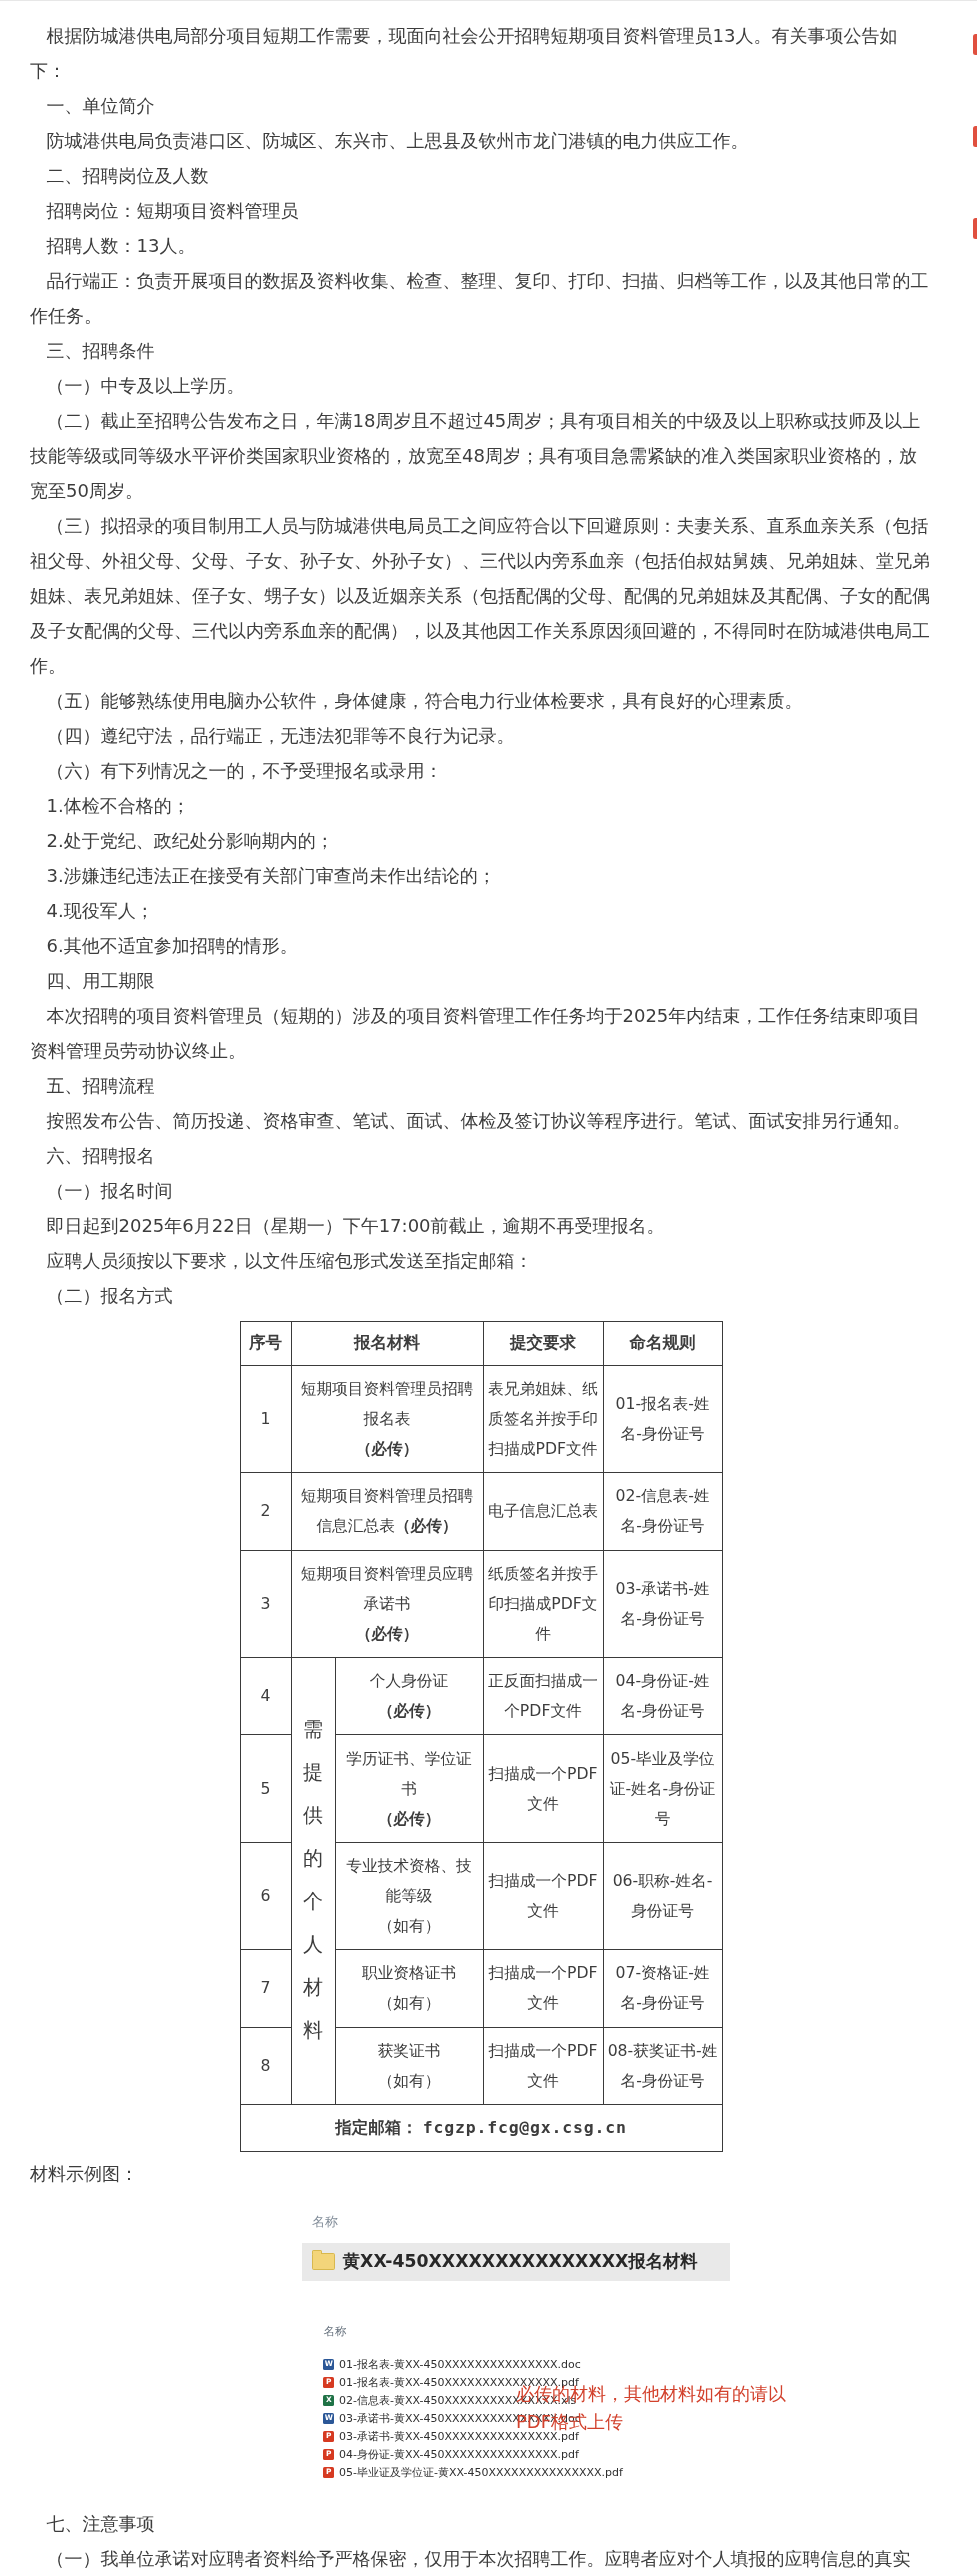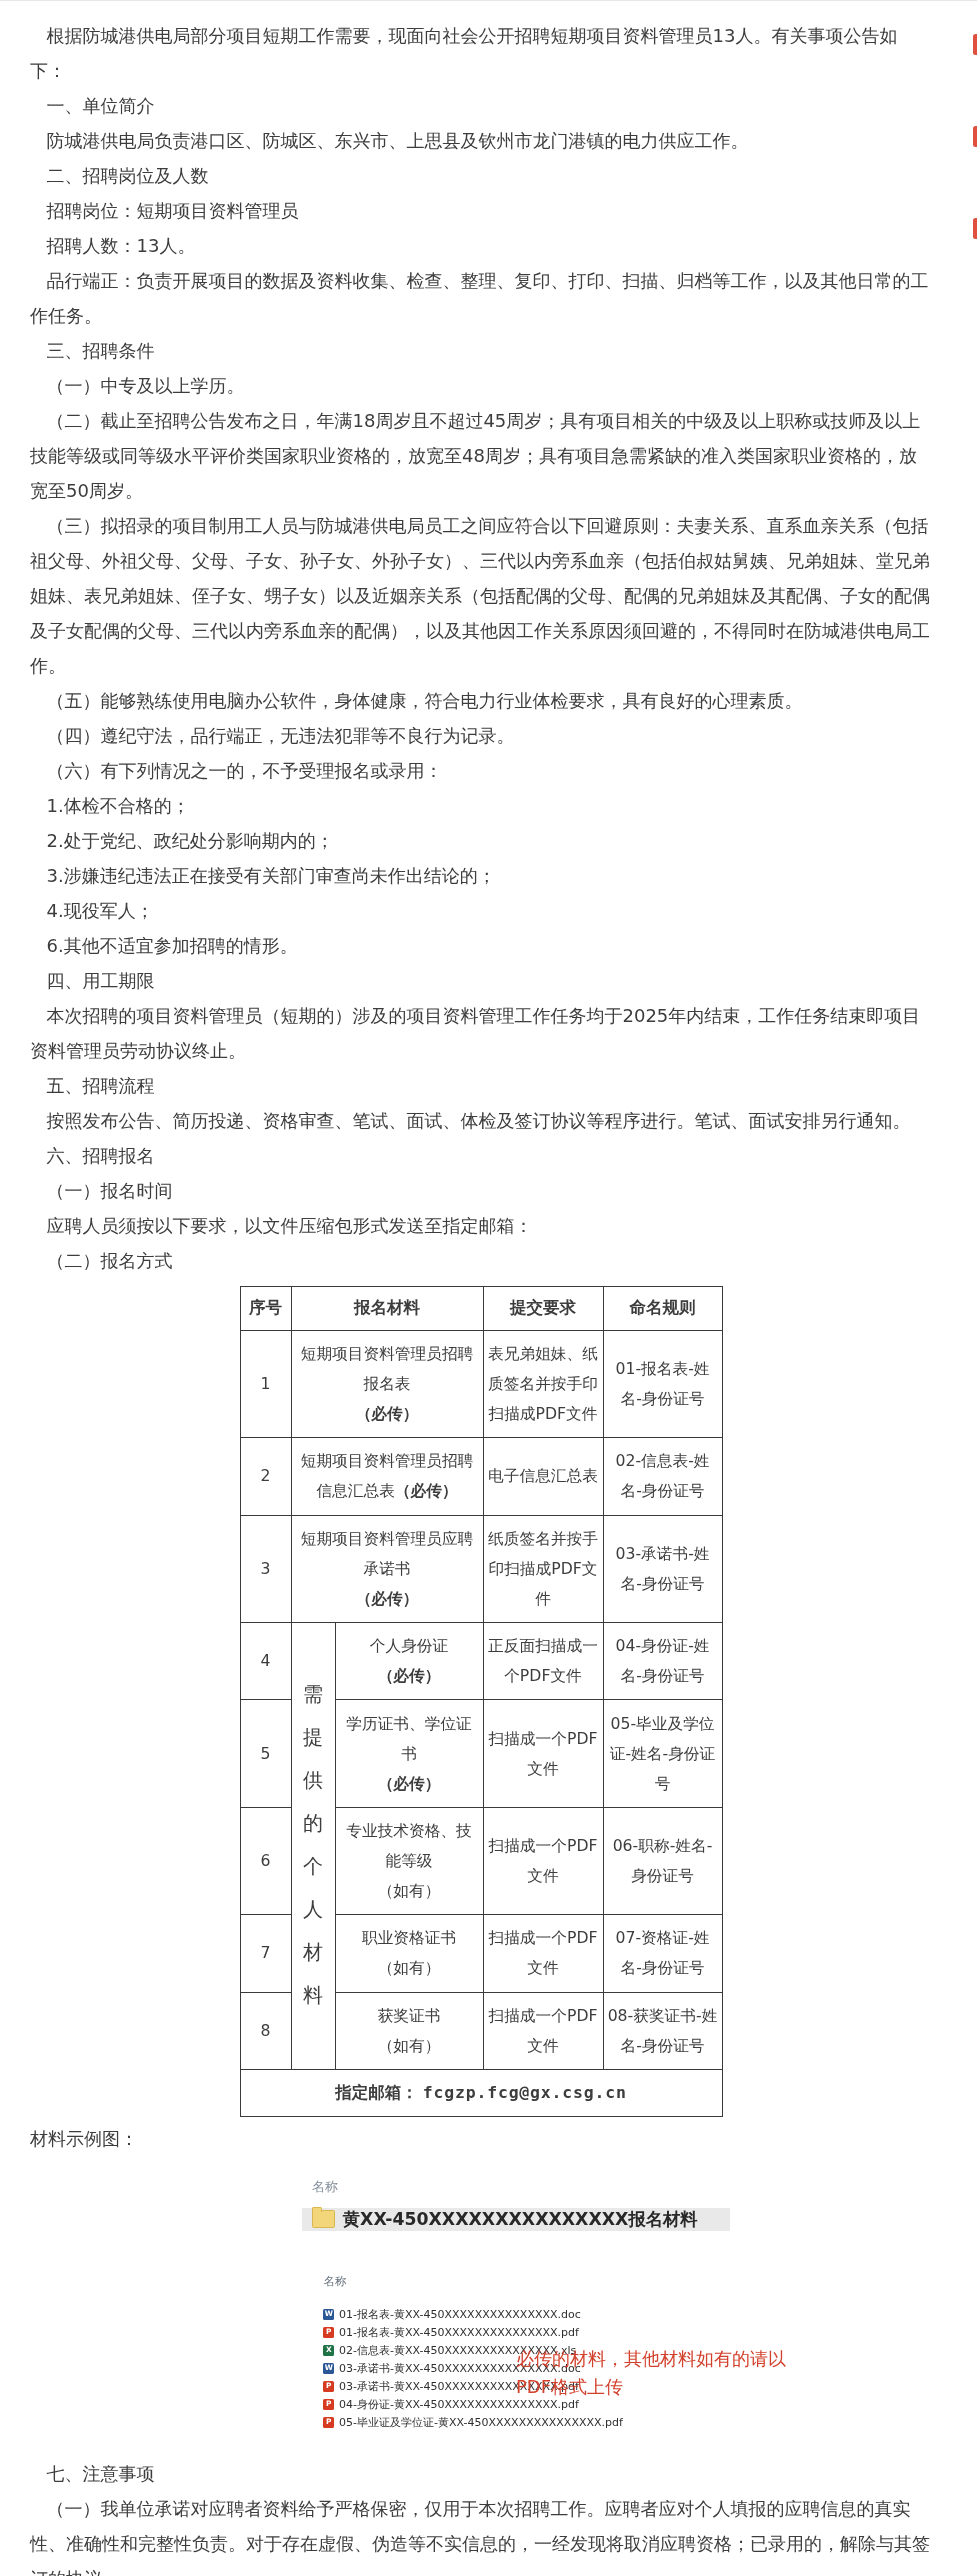--- a/index.html
+++ b/index.html
@@ -38,21 +38,21 @@
     letter-spacing:0.8px; margin-left:5px;
   }
 
   
   .sample {
     margin:13px 0 25px 272px; width:428px; position:relative;
     filter:blur(0.3px);
   }
   .name-label1 { font-size:13px; color:#828d99; margin-left:10px; }
   .folder-row {
-    margin-top:4.1px; height:23px; background:#e9e9e9;
+    margin-top:4.1px; height:38px; background:#e9e9e9;
     display:flex; align-items:center; padding-left:10px; width:418px;
   }
   .folder-icon {
     width:21.4px; height:15.7px; background:#f3d57a;
     border:0.8px solid #d8b84e; border-radius:1.6px; position:relative;
     flex:0 0 auto;
   }
   .folder-icon::before {
     content:""; position:absolute; top:-4.1px; left:-0.8px; width:8.2px; height:3.3px;
     background:#f3d57a; border:0.8px solid #d8b84e; border-bottom:none;
@@ -106,20 +106,21 @@
     <p>2.处于党纪、政纪处分影响期内的；</p>
     <p>3.涉嫌违纪违法正在接受有关部门审查尚未作出结论的；</p>
     <p>4.现役军人；</p>
     <p>6.其他不适宜参加招聘的情形。</p>
     <p>四、用工期限</p>
     <p>本次招聘的项目资料管理员（短期的）涉及的项目资料管理工作任务均于2025年内结束，工作任务结束即项目资料管理员劳动协议终止。</p>
     <p>五、招聘流程</p>
     <p>按照发布公告、简历投递、资格审查、笔试、面试、体检及签订协议等程序进行。笔试、面试安排另行通知。</p>
     <p>六、招聘报名</p>
     <p>（一）报名时间</p>
+    <p>即日起到2025年6月22日（星期一）下午17:00前截止，逾期不再受理报名。</p>
     <p>应聘人员须按以下要求，以文件压缩包形式发送至指定邮箱：</p>
     <p>（二）报名方式</p>
 
     <table class="apply">
       <colgroup>
         <col style="width:51px">
           <col style="width:44px">
           <col style="width:148px">
         <col style="width:120px">
           <col style="width:119px">

